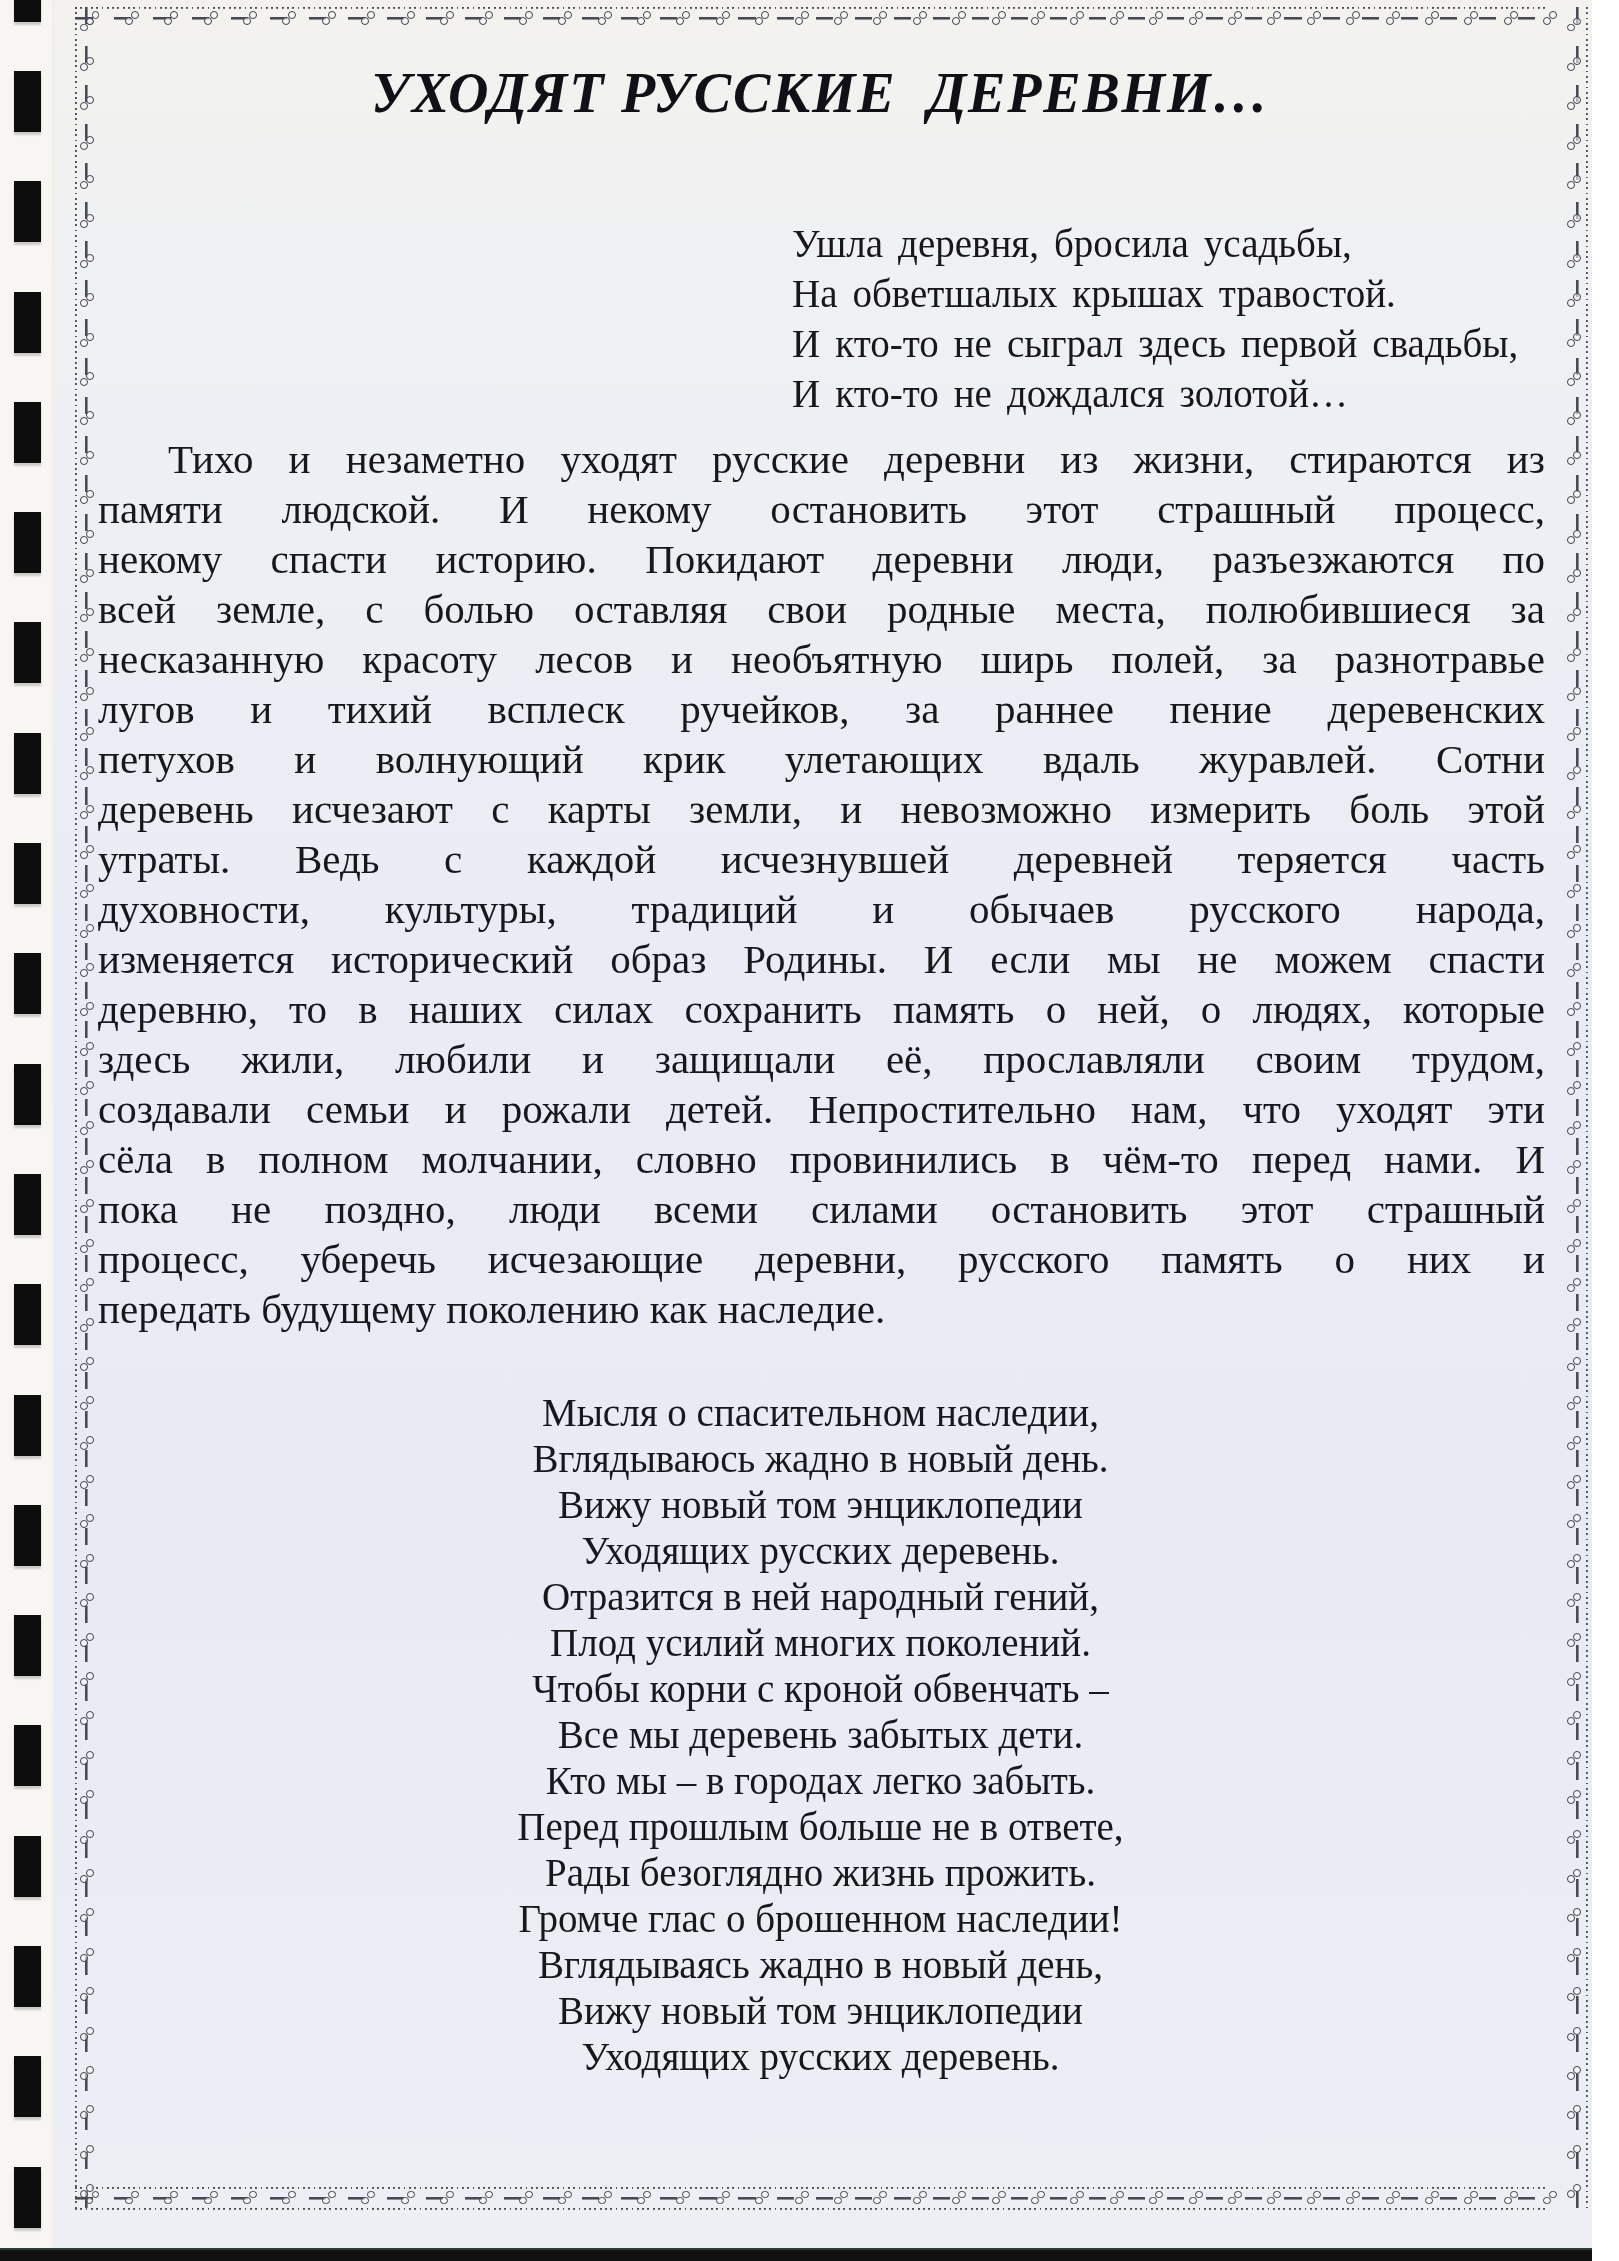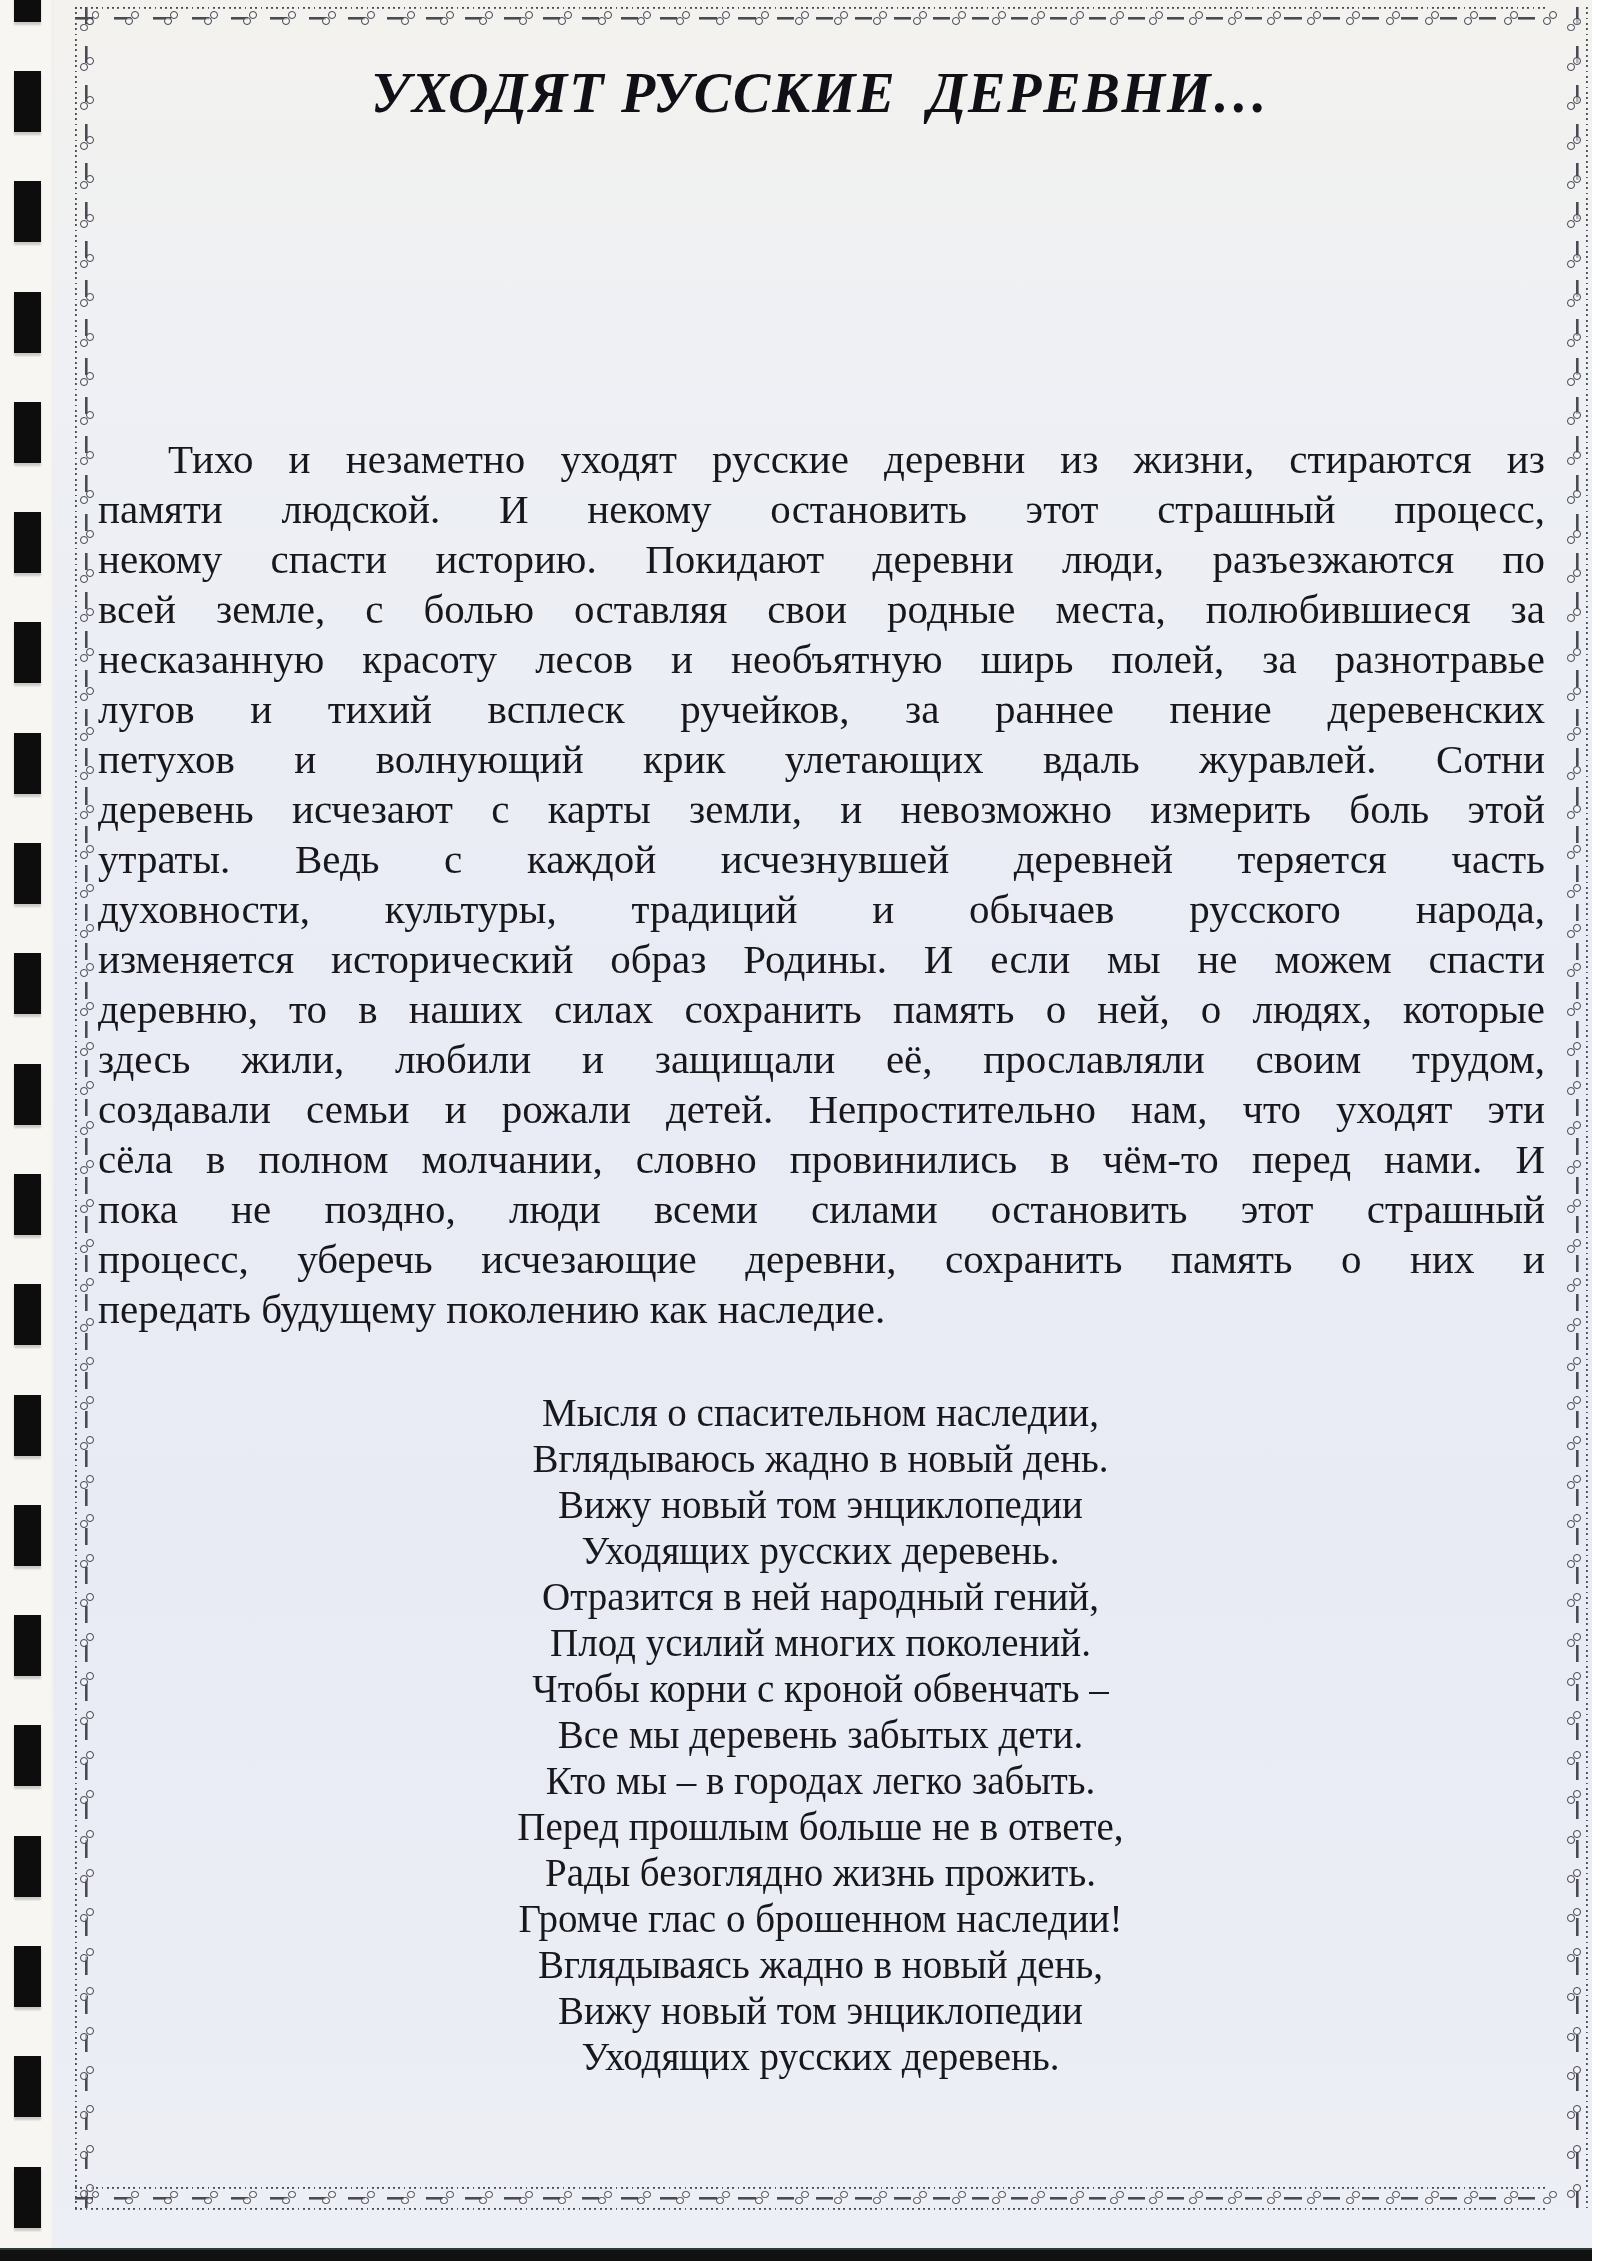--- a/index.html
+++ b/index.html
@@ -887,39 +887,45 @@
         <i></i>
       </span>
       <span class="cluster" style="top: 2177px; left: 1.8px;">
         <i></i>
         <i></i>
       </span>
     </div>
 
   <div class="title">УХОДЯТ РУССКИЕ  ДЕРЕВНИ…</div>
 
+  <div class="epigraph">
+      <div class="eline">Ушла деревня, бросила усадьбы,</div>
+      <div class="eline">На обветшалых крышах травостой.</div>
+      <div class="eline">И кто-то не сыграл здесь первой свадьбы,</div>
+      <div class="eline">И кто-то не дождался золотой…</div>
+    </div>
 
   <div class="prose">
       <div class="pline">Тихо и незаметно уходят русские деревни из жизни, стираются из</div>
       <div class="pline">памяти людской. И некому остановить этот страшный процесс,</div>
       <div class="pline">некому спасти историю. Покидают деревни люди, разъезжаются по</div>
       <div class="pline">всей земле, с болью оставляя свои родные места, полюбившиеся за</div>
       <div class="pline">несказанную красоту лесов и необъятную ширь полей, за разнотравье</div>
       <div class="pline">лугов и тихий всплеск ручейков, за раннее пение деревенских</div>
       <div class="pline">петухов и волнующий крик улетающих вдаль журавлей. Сотни</div>
       <div class="pline">деревень исчезают с карты земли, и невозможно измерить боль этой</div>
       <div class="pline">утраты. Ведь с каждой исчезнувшей деревней теряется часть</div>
       <div class="pline">духовности, культуры, традиций и обычаев русского народа,</div>
       <div class="pline">изменяется исторический образ Родины. И если мы не можем спасти</div>
       <div class="pline">деревню, то в наших силах сохранить память о ней, о людях, которые</div>
       <div class="pline">здесь жили, любили и защищали её, прославляли своим трудом,</div>
       <div class="pline">создавали семьи и рожали детей. Непростительно нам, что уходят эти</div>
       <div class="pline">сёла в полном молчании, словно провинились в чём-то перед нами. И</div>
       <div class="pline">пока не поздно, люди всеми силами остановить этот страшный</div>
-      <div class="pline">процесс, уберечь исчезающие деревни, сохранить память о них и</div>
+      <div class="pline">процесс, уберечь исчезающие деревни, русского память о них и</div>
       <div class="pline">передать будущему поколению как наследие.</div>
     </div>
 
   <div class="poem">
       <div class="vline">Мысля о спасительном наследии,</div>
       <div class="vline">Вглядываюсь жадно в новый день.</div>
       <div class="vline">Вижу новый том энциклопедии</div>
       <div class="vline">Уходящих русских деревень.</div>
       <div class="vline">Отразится в ней народный гений,</div>
       <div class="vline">Плод усилий многих поколений.</div>

